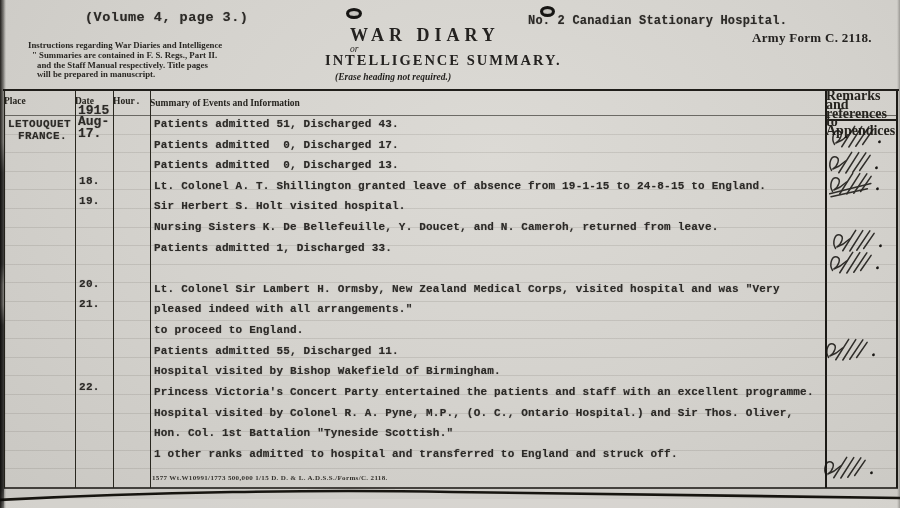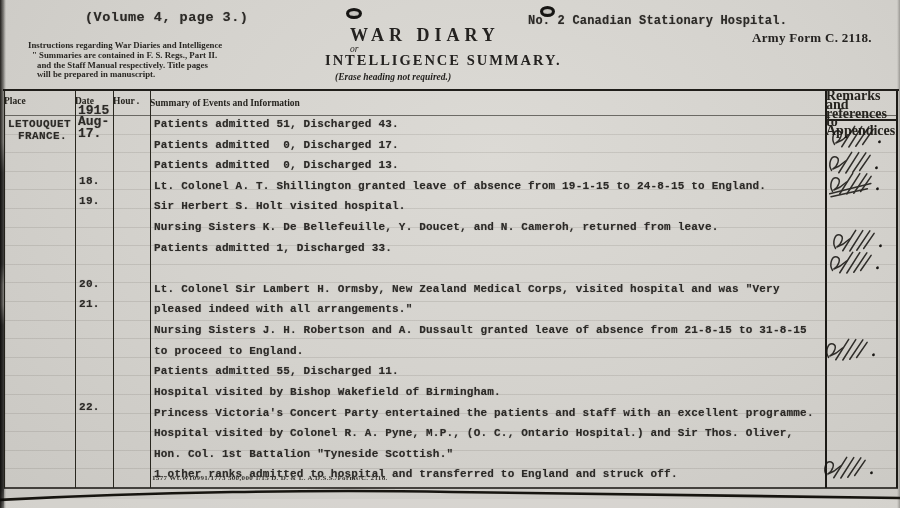--- a/index.html
+++ b/index.html
@@ -184,24 +184,20 @@
       <div class="row">
         <span class="cell-date typed"></span>
         <span class="cell-text typed">Lt. Colonel Sir Lambert H. Ormsby, New Zealand Medical Corps, visited hospital and was "Very</span>
       </div>
       <div class="row">
         <span class="cell-date typed"></span>
         <span class="cell-text typed">pleased indeed with all arrangements."</span>
       </div>
       <div class="row">
         <span class="cell-date typed"></span>
-        <span class="cell-text typed">Nursing Sisters J. H. Robertson and A. Dussault granted leave of absence from 21-8-15 to 31-8-15</span>
-      </div>
-      <div class="row">
-        <span class="cell-date typed"></span>
         <span class="cell-text typed">to proceed to England.</span>
       </div>
       <div class="row">
         <span class="cell-date typed">22.</span>
         <span class="cell-text typed">Patients admitted 55, Discharged 11.</span>
       </div>
       <div class="row">
         <span class="cell-date typed"></span>
         <span class="cell-text typed">Hospital visited by Bishop Wakefield of Birmingham.</span>
       </div>

